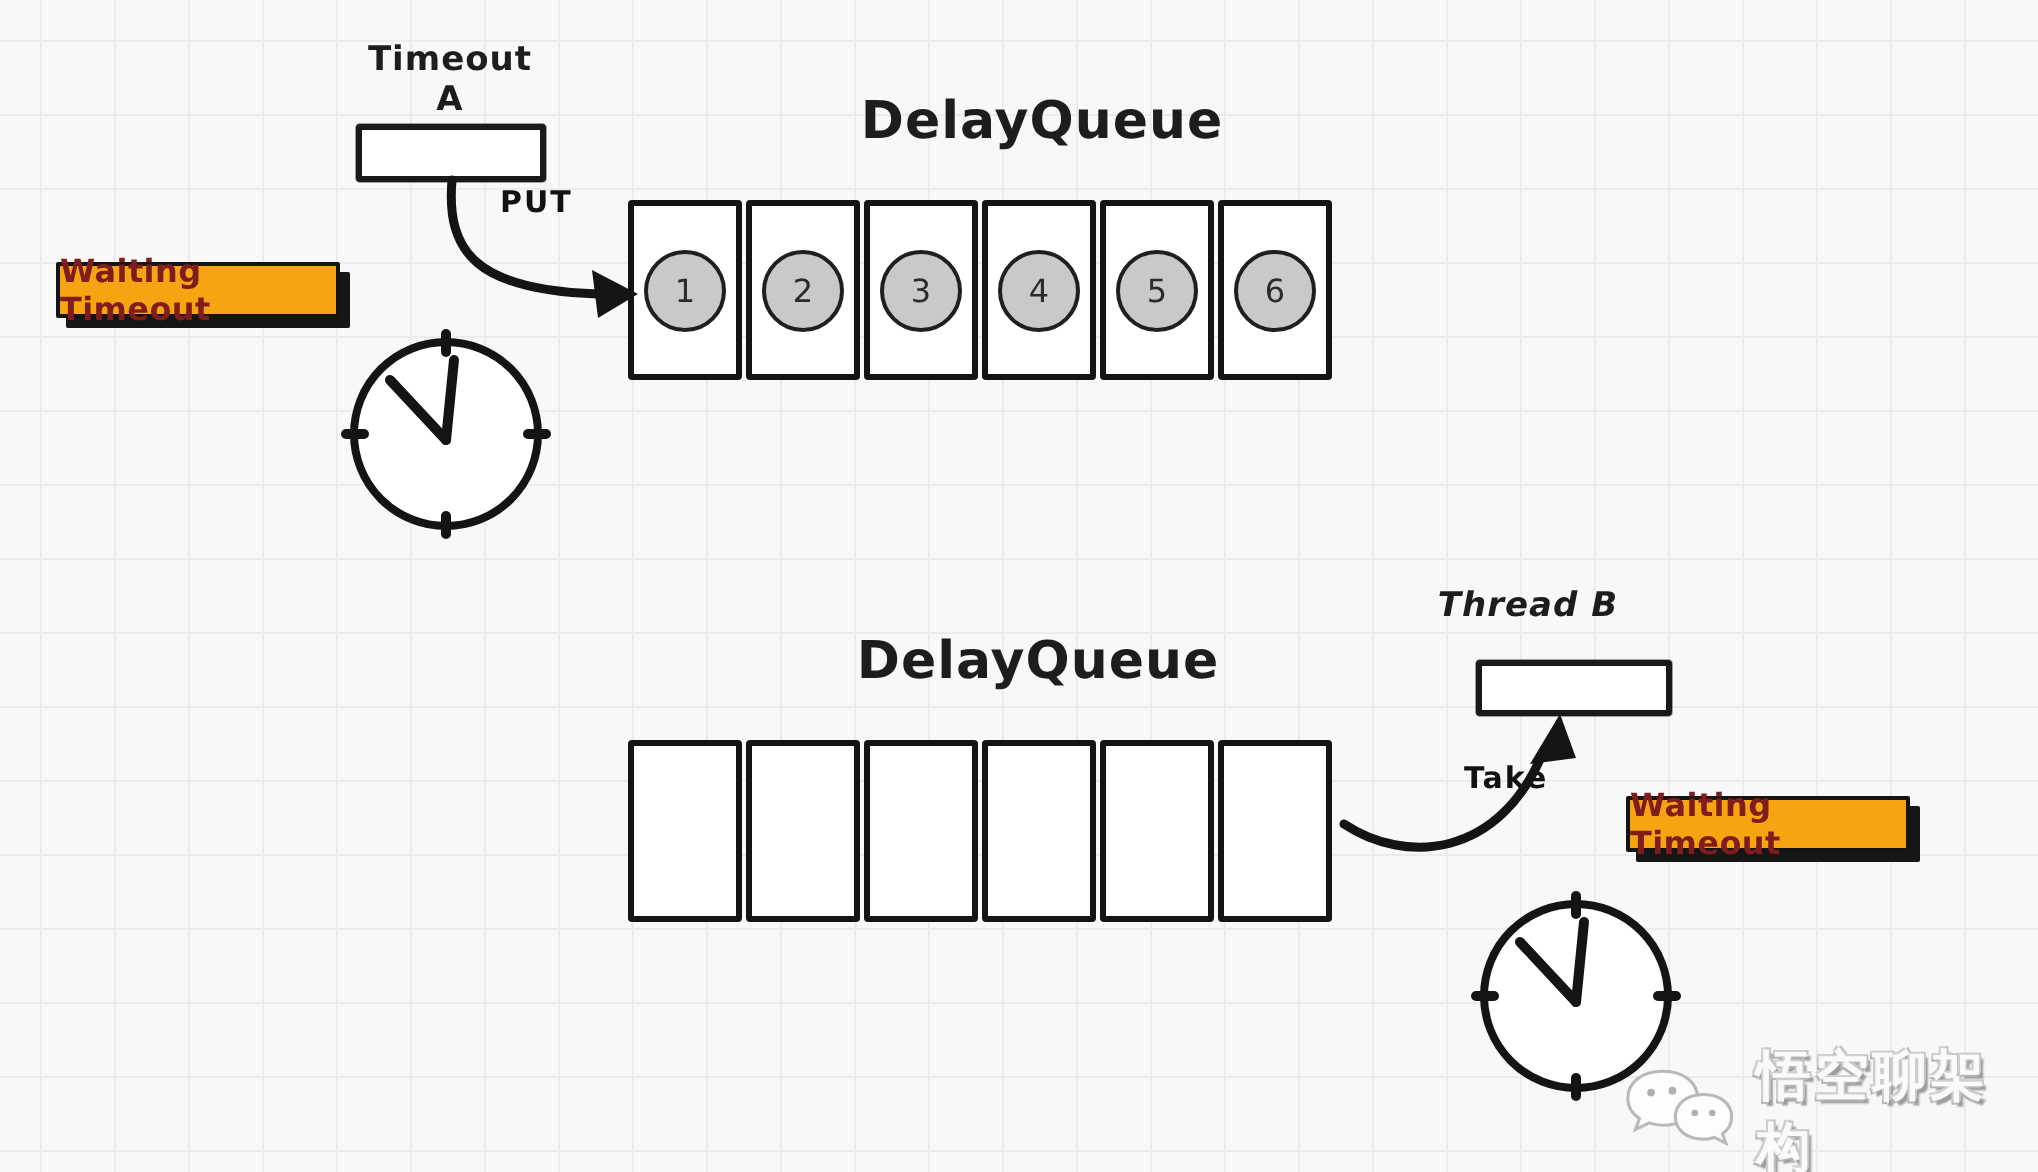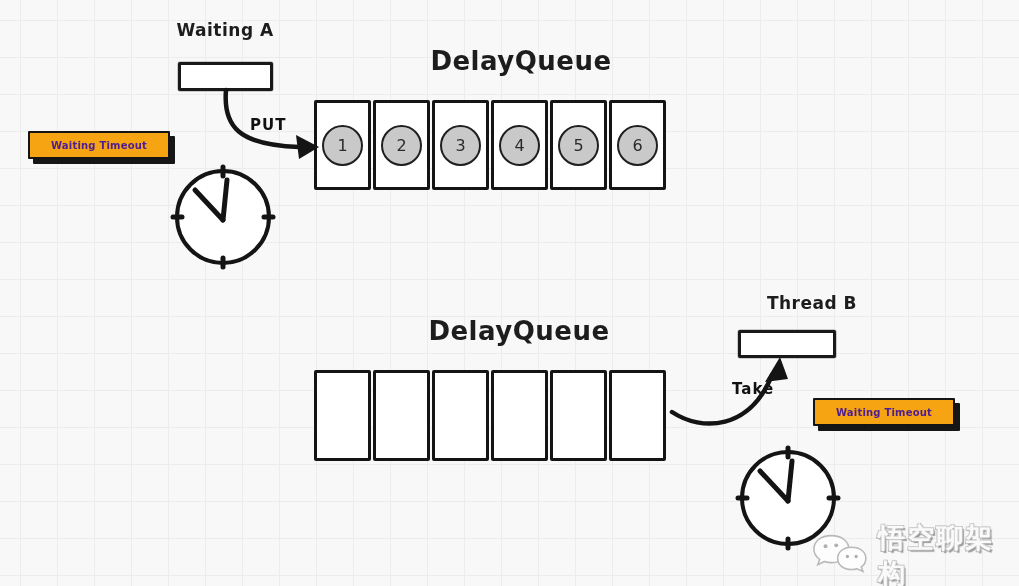--- a/index.html
+++ b/index.html
@@ -43,21 +43,21 @@
     font-size:16px;font-weight:500;color:#2b2b2b;
   }
   .action-label{
     font-size:15px;font-weight:600;letter-spacing:1px;color:#111;
   }
   .timeout-badge{
     width:142px;height:28px;box-sizing:border-box;
     background:#f7a412;border:2.5px solid #141414;border-radius:1px;
     box-shadow:5px 5px 0 0 #161616;
     display:flex;align-items:center;justify-content:center;
-    font-size:10px;font-weight:700;color:#4c1d95;letter-spacing:.2px;
+    font-size:16px;font-weight:700;color:#7f1d1d;letter-spacing:.2px;
     z-index:4;
   }
   .overlay-svg{left:0;top:0;z-index:3;pointer-events:none;}
   .watermark{
     left:810px;top:520px;z-index:6;
     display:flex;align-items:center;gap:8px;
   }
   .watermark-text{
     font-size:27px;font-weight:700;letter-spacing:2px;
     color:#fafafa;
@@ -65,25 +65,25 @@
     text-shadow:
       -1px -1px 0 #cfcfcf, 1px -1px 0 #c4c4c4,
       -1px 1px 0 #b5b5b5, 2px 2px 1px #9c9c9c;
   }
 </style>
 </head>
 <body>
 
 <div class="canvas">
 
-  <div class="abs thread-label" style="left:175px;top:20px;">Waiting A</div>
+  <div class="abs thread-label" style="left:175px;top:20px;">Timeout A</div>
 
   <div class="abs thread-box" style="left:178px;top:62px;width:89px;height:23px;"></div>
 
-  <div class="abs action-label" style="left:250px;top:116px;">PUT</div>
+  <div class="abs action-label" style="left:250px;top:92px;">PUT</div>
 
   <div class="abs queue-title" style="left:402px;top:46px;">DelayQueue</div>
 
   <div class="abs queue" style="left:314px;top:100px;width:352px;height:90px;">
     <div class="queue-cell">
       <div class="item-circle">1</div>
     </div>
     <div class="queue-cell">
       <div class="item-circle">2</div>
     </div>
@@ -107,21 +107,21 @@
 
   <div class="abs queue" style="left:314px;top:370px;width:352px;height:91px;">
     <div class="queue-cell"></div>
     <div class="queue-cell"></div>
     <div class="queue-cell"></div>
     <div class="queue-cell"></div>
     <div class="queue-cell"></div>
     <div class="queue-cell"></div>
   </div>
 
-  <div class="abs thread-label" style="left:762px;top:293px;">Thread B</div>
+  <div class="abs thread-label" style="left:714px;top:293px;font-style:italic;">Thread B</div>
 
   <div class="abs thread-box" style="left:738px;top:330px;width:92px;height:22px;"></div>
 
   <div class="abs action-label" style="left:732px;top:380px;">Take</div>
 
   <div class="abs timeout-badge" style="left:813px;top:398px;">Waiting Timeout</div>
 
   <svg class="abs overlay-svg" width="1019" height="586" viewBox="0 0 1019 586">
 
     <g>

